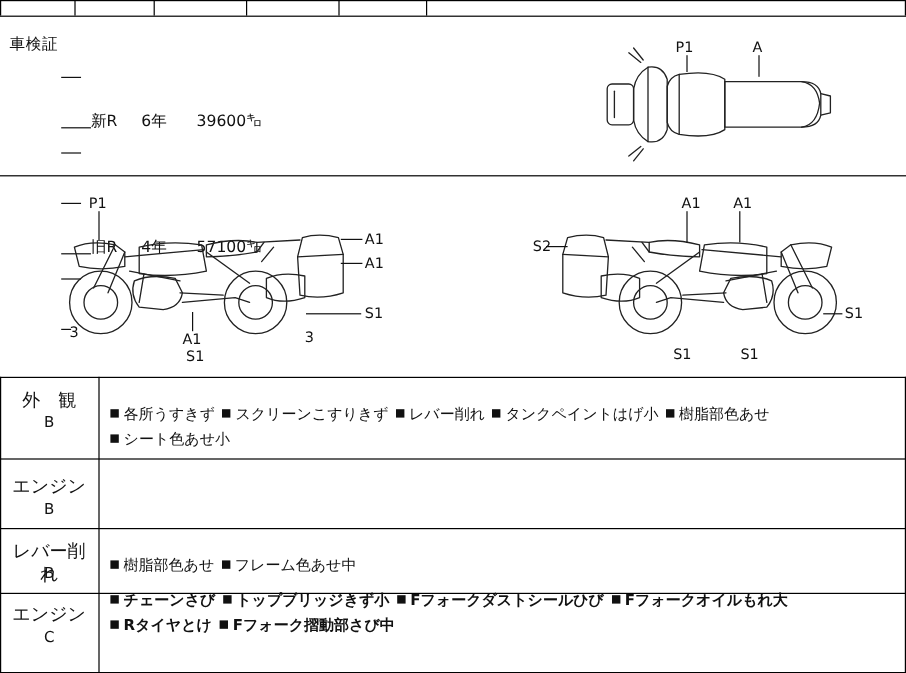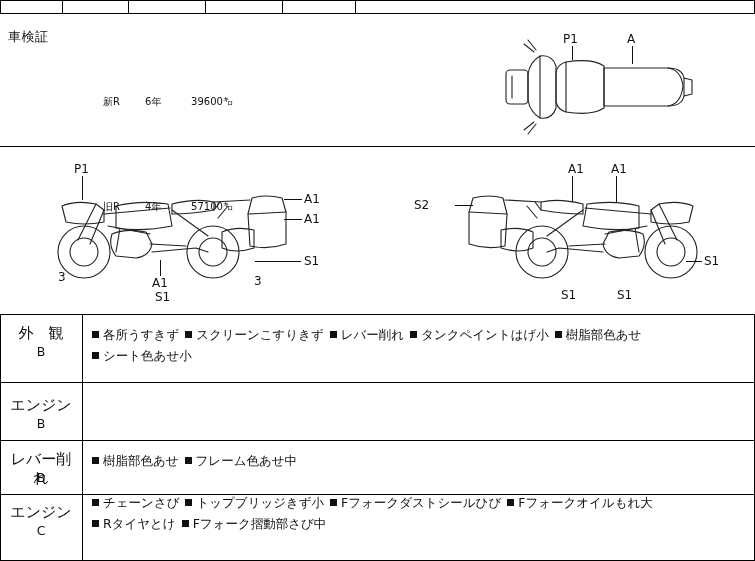--- a/index.html
+++ b/index.html
@@ -18,23 +18,24 @@
   
   .hr{position:absolute;left:0;width:755px;height:0;border-top:1px solid #000;}
   .vr{position:absolute;width:0;border-left:1px solid #000;}
 
   
   .shaken-label{
     position:absolute;left:8px;top:28px;
     font-size:13px;letter-spacing:0.5px;
   }
   .shaken-lines{
-    position:absolute;left:84px;top:28px;
-    font-size:10px;line-height:21px;
+    position:absolute;left:51px;top:28px;
+    font-size:13px;line-height:21px;
     white-space:pre;
+    text-decoration:underline;
   }
   .shaken-lines div{display:block;}
   .sk-c1{display:inline-block;width:42px;}
   .sk-c2{display:inline-block;width:46px;}
   .sk-c3{display:inline-block;}
 
   
   .diagram-top{position:absolute;left:0;top:14px;width:755px;height:132px;}
   .diagram-mid{position:absolute;left:0;top:148px;width:755px;height:166px;}
 
@@ -47,20 +48,21 @@
   
   .cond-cat{
     position:absolute;font-size:15px;text-align:center;width:62px;
   }
   .cond-grade{
     position:absolute;font-size:12.5px;text-align:center;width:62px;
   }
   .cond-body{
     position:absolute;font-size:12.5px;line-height:21px;
     width:650px;
+    margin-top:10px;
   }
   .cond-body .it{white-space:nowrap;display:inline-block;margin-right:2px;}
   .sq{display:inline-block;width:7px;height:7px;background:#111;margin-right:4px;vertical-align:1px;}
   .wrapline{display:block;}
 </style>
 </head>
 <body>
 
 <div class="sheet">
 
@@ -187,21 +189,21 @@
     <span class="lbl" style="left:304px;top:106px;">S1</span>
     <div class="lead" style="left:255px;top:113px;width:46px;"></div>
 
     <span class="lbl" style="left:58px;top:122px;">3</span>
     <span class="lbl" style="left:254px;top:126px;">3</span>
 
     <span class="lbl" style="left:152px;top:128px;">A1</span>
     <div class="leadv" style="left:160px;top:112px;height:16px;"></div>
     <span class="lbl" style="left:155px;top:142px;">S1</span>
 
-    <span class="lbl" style="left:414px;top:50px;">S2</span>
+    <span class="lbl" style="left:444px;top:50px;">S2</span>
     <div class="lead" style="left:455px;top:57px;width:18px;"></div>
 
     <span class="lbl" style="left:568px;top:14px;">A1</span>
     <div class="leadv" style="left:572px;top:28px;height:26px;"></div>
 
     <span class="lbl" style="left:611px;top:14px;">A1</span>
     <div class="leadv" style="left:616px;top:28px;height:26px;"></div>
 
     <span class="lbl" style="left:704px;top:106px;">S1</span>
     <div class="lead" style="left:686px;top:113px;width:16px;"></div>
@@ -237,21 +239,21 @@
   <div class="cond-cat" style="left:10px;top:450px;">レバー削れ</div>
   <div class="cond-grade" style="left:10px;top:470px;">B</div>
   <div class="cond-body" style="left:92px;top:450px;">
     <span class="it"><span class="sq"></span><span>樹脂部色あせ</span></span>
     <span class="it"><span class="sq"></span><span>フレーム色あせ中</span></span>
   </div>
   <div class="hr" style="top:494px;"></div>
 
   <div class="cond-cat" style="left:10px;top:503px;">エンジン</div>
   <div class="cond-grade" style="left:10px;top:523px;">C</div>
-  <div class="cond-body" style="left:92px;top:492px;">
+  <div class="cond-body" style="left:92px;top:479px;font-weight:bold;">
     <span class="wrapline">
       <span class="it"><span class="sq"></span><span>チェーンさび</span></span>
       <span class="it"><span class="sq"></span><span>トップブリッジきず小</span></span>
       <span class="it"><span class="sq"></span><span>Fフォークダストシールひび</span></span>
       <span class="it"><span class="sq"></span><span>Fフォークオイルもれ大</span></span>
       <span class="it"><span class="sq"></span><span>Rタイヤとけ</span></span>
       <span class="it"><span class="sq"></span><span>Fフォーク摺動部さび中</span></span>
     </span>
   </div>
   <div class="hr" style="top:560px;"></div>

